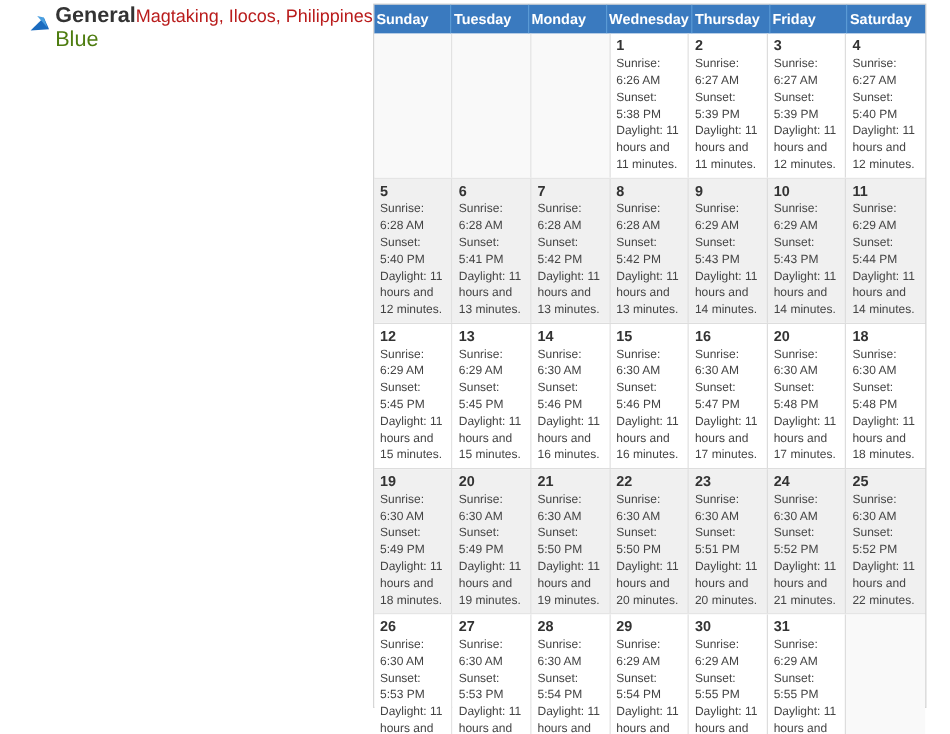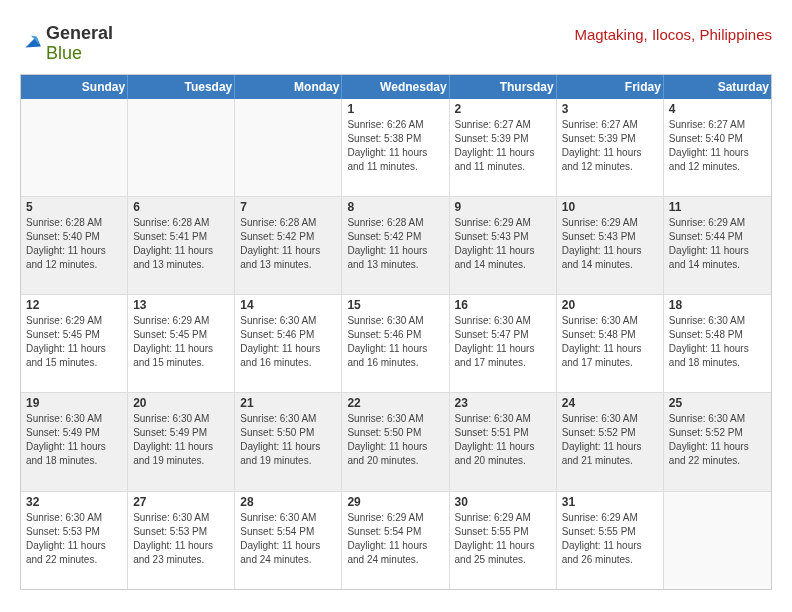--- a/index.html
+++ b/index.html
@@ -6,23 +6,23 @@
     body {
       font-family: Arial, sans-serif;
       background: #fff;
       width: 792px;
       height: 612px;
       overflow: hidden;
     }
     .page {
       width: 792px;
       height: 600px;
-      padding: 24px 20px 10px 20px;
-      display: flex;
-      flex-direction: column;
+      padding: 3px 20px 10px 20px;
+      display: flex;
+      flex-direction: row;
     }
     .header {
       display: flex;
       justify-content: space-between;
       align-items: flex-start;
       margin-bottom: 10px;
     }
     .logo {
       display: flex;
       align-items: center;
@@ -66,21 +66,21 @@
     }
     .cal-header-row {
       display: grid;
       grid-template-columns: repeat(7, 1fr);
       background: #3a7abf;
     }
     .cal-header-cell {
       color: #fff;
       font-size: 12px;
       font-weight: bold;
-      text-align: right;
+      text-align: left;
       padding: 5px 2px;
       border-right: 1px solid #5a9ad5;
     }
     .cal-header-cell:last-child { border-right: none; }
     .cal-body {
       flex: 1;
       display: flex;
       flex-direction: column;
     }
     .cal-week {
@@ -252,21 +252,21 @@
             <div class="day-number">24</div>
             <div class="day-info">Sunrise: 6:30 AM<br>Sunset: 5:52 PM<br>Daylight: 11 hours and 21 minutes.</div>
           </div>
           <div class="cal-cell shaded">
             <div class="day-number">25</div>
             <div class="day-info">Sunrise: 6:30 AM<br>Sunset: 5:52 PM<br>Daylight: 11 hours and 22 minutes.</div>
           </div>
         </div>
         <div class="cal-week">
           <div class="cal-cell">
-            <div class="day-number">32</div>
+            <div class="day-number">26</div>
             <div class="day-info">Sunrise: 6:30 AM<br>Sunset: 5:53 PM<br>Daylight: 11 hours and 22 minutes.</div>
           </div>
           <div class="cal-cell">
             <div class="day-number">27</div>
             <div class="day-info">Sunrise: 6:30 AM<br>Sunset: 5:53 PM<br>Daylight: 11 hours and 23 minutes.</div>
           </div>
           <div class="cal-cell">
             <div class="day-number">28</div>
             <div class="day-info">Sunrise: 6:30 AM<br>Sunset: 5:54 PM<br>Daylight: 11 hours and 24 minutes.</div>
           </div>

